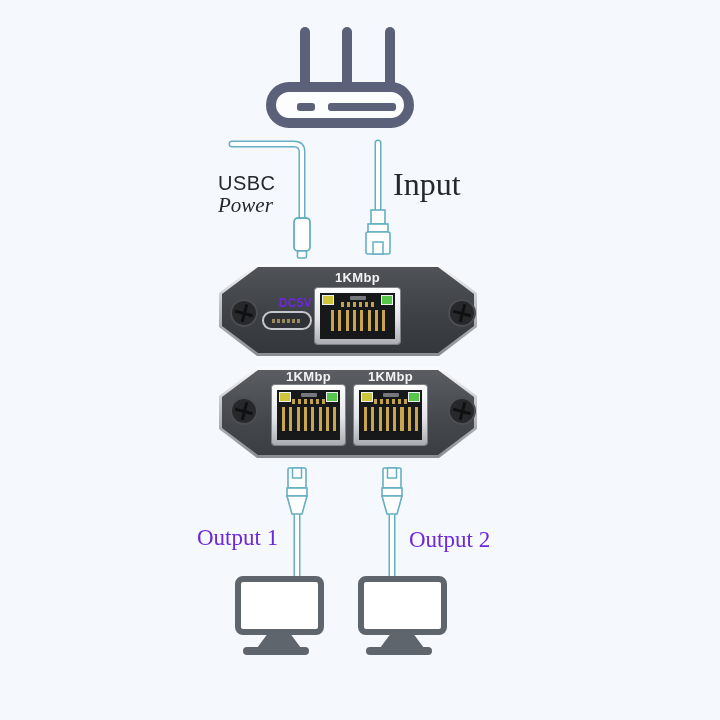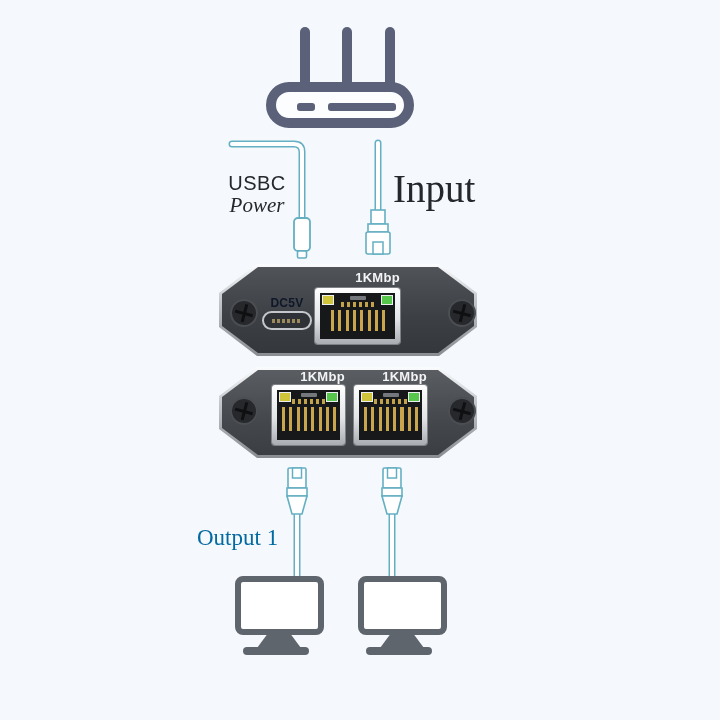--- a/index.html
+++ b/index.html
@@ -8,47 +8,47 @@
   .abs { position:absolute; }
 
   
   .router-body { left:266px; top:82px; width:148px; height:46px;
     border:10px solid #5a6178; border-radius:23px; background:#fcfdff; }
   .antenna { width:10px; height:62px; top:27px; background:#5a6178; border-radius:5px 5px 0 0; }
   .dash { height:8px; top:103px; background:#5a6178; border-radius:3px; }
 
   
   .lbl-dark { color:#24282d; }
-  .usbc-label { left:218px; top:172px; width:78px; text-align:center; }
+  .usbc-label { left:218px; top:172px; width:78px; }
   .usbc-label .l1 { font-family:"Liberation Sans", sans-serif; font-size:20px; line-height:22px; letter-spacing:.5px; }
   .usbc-label .l2 { font-family:"Liberation Serif", serif; font-size:21px; line-height:23px;font-style:italic; }
-  .input-label { left:393px; top:166px; font-family:"Liberation Serif", serif; font-size:39px; }
-  .output-label { font-family:"Liberation Serif", serif; font-size:23px; color:#0369a1; }
+  .input-label { left:393px; top:166px; font-family:"Liberation Serif", serif; font-size:32px; }
+  .output-label { font-family:"Liberation Serif", serif; font-size:23px; color:#6d28d9; }
   .device-label { font-family:"Liberation Serif", serif; font-size:23px; color:#2d3136; }
   .device-label .num { font-family:"Liberation Sans", sans-serif; font-size:24px; }
 
   
   .shell-outer { clip-path: polygon(38px 0%, calc(100% - 38px) 0%, 100% 29px, 100% calc(100% - 29px),
       calc(100% - 38px) 100%, 38px 100%, 0% calc(100% - 29px), 0% 29px);
     background: linear-gradient(180deg,#fbfcfd 0%, #c3c7cb 40%, #898d92 100%); }
   .shell-inner { position:absolute; inset:3px;
     clip-path: polygon(36px 0%, calc(100% - 36px) 0%, 100% 27px, 100% calc(100% - 27px),
       calc(100% - 36px) 100%, 36px 100%, 0% calc(100% - 27px), 0% 27px); }
   .shell-a .shell-inner { background: linear-gradient(180deg,#505358 0%, #3c3f44 60%, #343ĕ38 100%);
     background: linear-gradient(180deg,#505358 0%, #3c3f44 60%, #34373b 100%); }
   .shell-b .shell-inner { background: linear-gradient(180deg,#5a5d62 0%, #44474c 60%, #3b3e43 100%); }
 
   .screw { width:28px; height:28px; border-radius:50%; background:#26282c;
     border:2px solid #4b4e53; transform:rotate(15deg); }
   .screw::before, .screw::after { content:""; position:absolute; background:#0f1012; }
   .screw::before { left:3px; right:3px; top:50%; height:3px; margin-top:-1.5px; }
   .screw::after  { top:3px; bottom:3px; left:50%; width:3px; margin-left:-1.5px; }
 
-  .port-caption { color:#f2f3f4; font-weight:bold; font-size:13px; text-align:right; letter-spacing:.3px; }
-  .dc-caption { color:#0f172a; font-weight:bold; font-size:12px; text-align:center; letter-spacing:.3px; }
+  .port-caption { color:#f2f3f4; font-weight:bold; font-size:13px; text-align:center; letter-spacing:.3px; }
+  .dc-caption { color:#6d28d9; font-weight:bold; font-size:12px; text-align:right; letter-spacing:.3px; }
 
   .usbc-port { left:262px; top:311px; width:50px; height:19px; border:2px solid #c4c7cb;
     border-radius:10px; background:#2e3136; }
   .usbc-pins { position:absolute; left:50%; top:50%; transform:translate(-50%,-50%);
     width:30px; height:4px; background:repeating-linear-gradient(90deg,#9b8a5c 0 3px, transparent 3px 5px); }
 
   
   .rj45 { background:linear-gradient(180deg,#ffffff 0%, #e2e4e7 55%, #a9adb2 100%);
     border-radius:3px; box-shadow:0 0 0 1px #7e8287; }
   .rj45-cavity { position:absolute; inset:5px; background:#17181a; display:flex; flex-direction:column; }
@@ -184,20 +184,21 @@
   <svg class="abs" style="left:374px; top:462px;" width="36" height="114" viewBox="0 0 36 114">
     <path d="M 18 52 V 114" fill="none" stroke="#64afc2" stroke-width="7"></path>
     <path d="M 18 52 V 114" fill="none" stroke="#ffffff" stroke-width="4"></path>
     <rect x="9" y="6" width="18" height="20" rx="1.5" fill="#ffffff" stroke="#64afc2" stroke-width="1.6"></rect>
     <rect x="13.5" y="6" width="9" height="10" fill="#ffffff" stroke="#64afc2" stroke-width="1.5"></rect>
     <rect x="8" y="26" width="20" height="8" fill="#ffffff" stroke="#64afc2" stroke-width="1.6"></rect>
     <path d="M 8 34 H 28 L 23 52 H 13 Z" fill="#ffffff" stroke="#64afc2" stroke-width="1.6"></path>
   </svg>
 
   <div class="abs output-label" style="left:197px; top:525px;">Output 1</div>
+  <div class="abs output-label" style="left:409px; top:527px;">Output 2</div>
 
   <div class="abs monitor-screen" style="left:235px; top:576px;"></div>
   <div class="abs monitor-stand" style="left:257px; top:635px;"></div>
   <div class="abs monitor-base" style="left:243px; top:647px;"></div>
 
   <div class="abs monitor-screen" style="left:358px; top:576px;"></div>
   <div class="abs monitor-stand" style="left:380px; top:635px;"></div>
   <div class="abs monitor-base" style="left:366px; top:647px;"></div>
 
 

